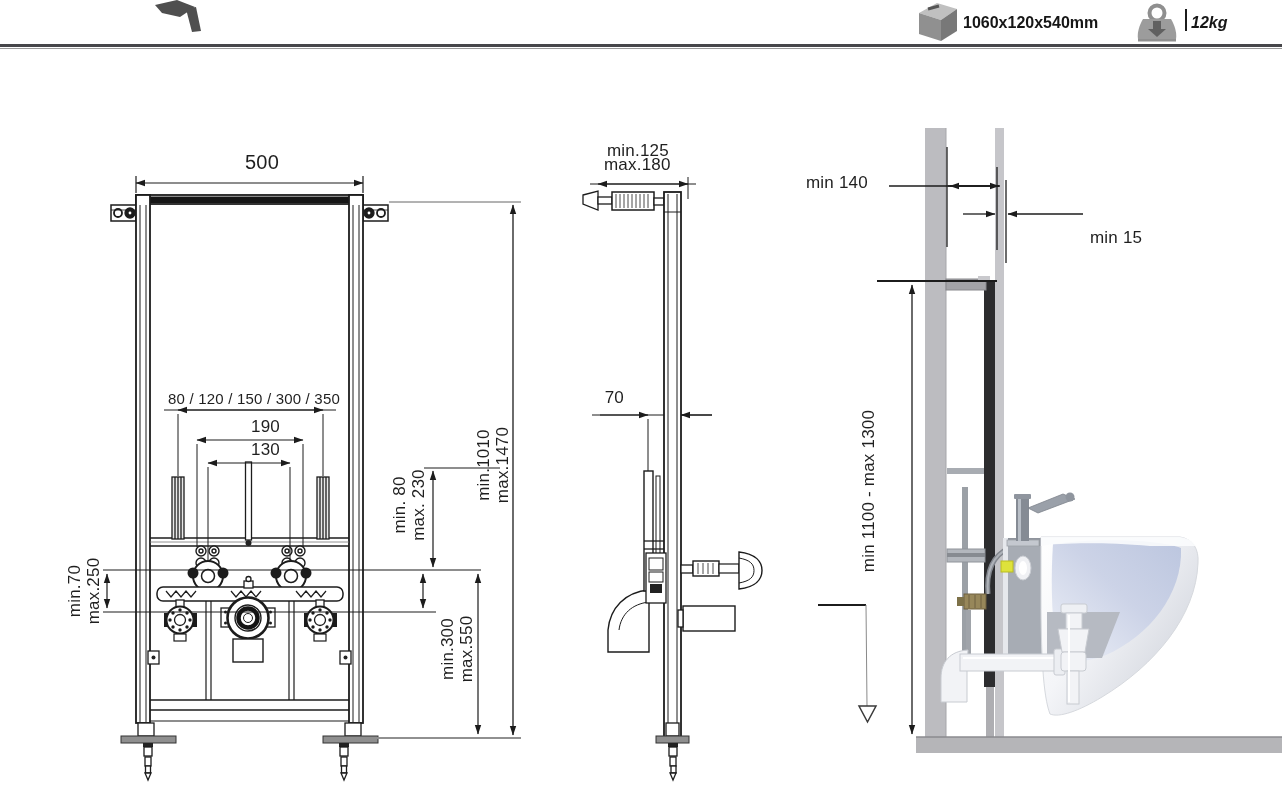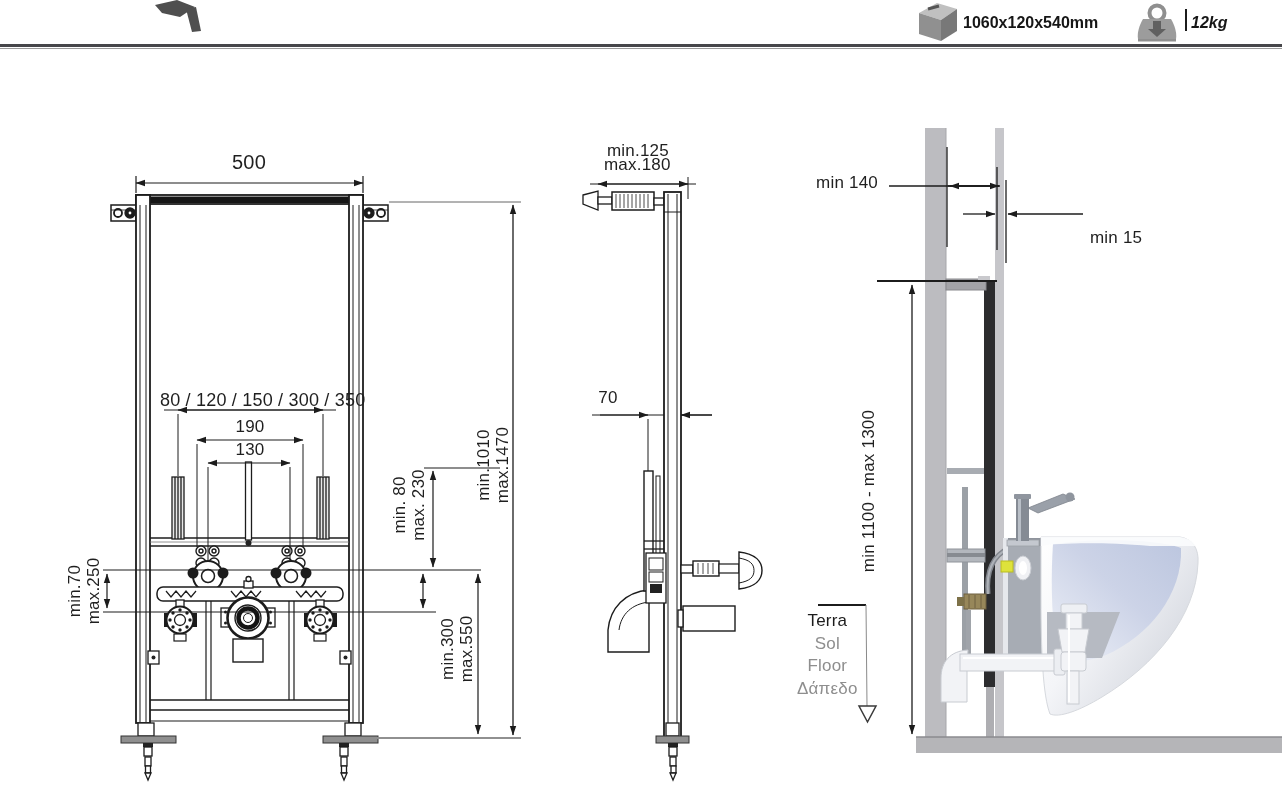--- a/index.html
+++ b/index.html
@@ -1,21 +1,21 @@
 <!DOCTYPE html>
 <html><head>
 <meta charset="utf-8">
 <style>
   html,body{margin:0;padding:0;background:#fff;}
   #stage{position:relative;width:1282px;height:802px;background:#fff;overflow:hidden;
          font-family:"Liberation Sans",sans-serif;}
   svg{position:absolute;left:0;top:0;}
   .lbl{position:absolute;font:400 17px/1.18 "Liberation Sans",sans-serif;color:#1f1f1f;
        white-space:nowrap;letter-spacing:.2px;text-align:center;}
-  .ctr{text-align:center;}
+  .ctr{text-align:right;}
   .rot{transform:rotate(-90deg);text-align:center;}
   .rot div{white-space:nowrap;line-height:19px;}
   .hdr-txt{position:absolute;font:600 16px/1.2 "Liberation Sans",sans-serif;color:#161616;}
   .divider{position:absolute;left:0;top:44px;width:1282px;height:3px;background:#46464a;}
   .divider2{position:absolute;left:0;top:48px;width:1282px;height:1px;background:#9b9b9b;}
   .kg-tick{position:absolute;left:1185px;top:9px;width:2px;height:22px;background:#1c1c1c;}
   .floor-word{line-height:22.5px;font-size:17px;color:#8e8e8e;}
   .floor-word.first{color:#1c1c1c;font-weight:500;}
 </style>
 </head>
@@ -391,21 +391,21 @@
     </g>
   </svg>
 
   <div class="hdr-txt" style="left:963px;top:13px;">1060x120x540mm</div>
   <div class="kg-tick"></div>
   <div class="hdr-txt" style="left:1191px;top:13px;font-style:italic;">12kg</div>
   <div class="divider"></div>
   <div class="divider2"></div>
 
   <div class="lbl ctr" style="left:219px;top:151px;width:60px;font-size:20px;">500</div>
-  <div class="lbl ctr" style="left:160px;top:390px;width:180px;font-size:18px;">80 / 120 / 150 / 300 / 350</div>
+  <div class="lbl ctr" style="left:160px;top:390px;width:180px;font-size:15px;">80 / 120 / 150 / 300 / 350</div>
   <div class="lbl ctr" style="left:220px;top:417px;width:60px;">190</div>
   <div class="lbl ctr" style="left:220px;top:440px;width:60px;">130</div>
 
   <div class="lbl rot" style="left:429px;top:445px;width:130px;height:40px;">
     <div>min.1010</div>
     <div>max.1470</div>
   </div>
   <div class="lbl rot" style="left:354px;top:486px;width:110px;height:38px;">
     <div>min. 80</div>
     <div>max. 230</div>
@@ -416,25 +416,19 @@
   </div>
   <div class="lbl rot" style="left:397px;top:630px;width:120px;height:38px;">
     <div>min.300</div>
     <div>max.550</div>
   </div>
 
   <div class="lbl" style="left:607px;top:141px;">min.125</div>
   <div class="lbl" style="left:604px;top:155px;">max.180</div>
   <div class="lbl ctr" style="left:592px;top:388px;width:32px;">70</div>
 
-  <div class="lbl" style="left:806px;top:173px;width:72px;text-align:right;">min 140</div>
+  <div class="lbl" style="left:806px;top:173px;width:72px;text-align:left;">min 140</div>
   <div class="lbl" style="left:1090px;top:204px;margin-top:24px;">min 15</div>
   <div class="lbl rot" style="left:764px;top:481px;width:210px;height:20px;">
     <div>min 1100 - max 1300</div>
   </div>
-  <div class="lbl" style="left:797px;top:610px;">
-    <div class="floor-word first">Terra</div>
-    <div class="floor-word">Sol</div>
-    <div class="floor-word">Floor</div>
-    <div class="floor-word">Δάπεδο</div>
-  </div>
 
 </div>
 
 </body></html>

